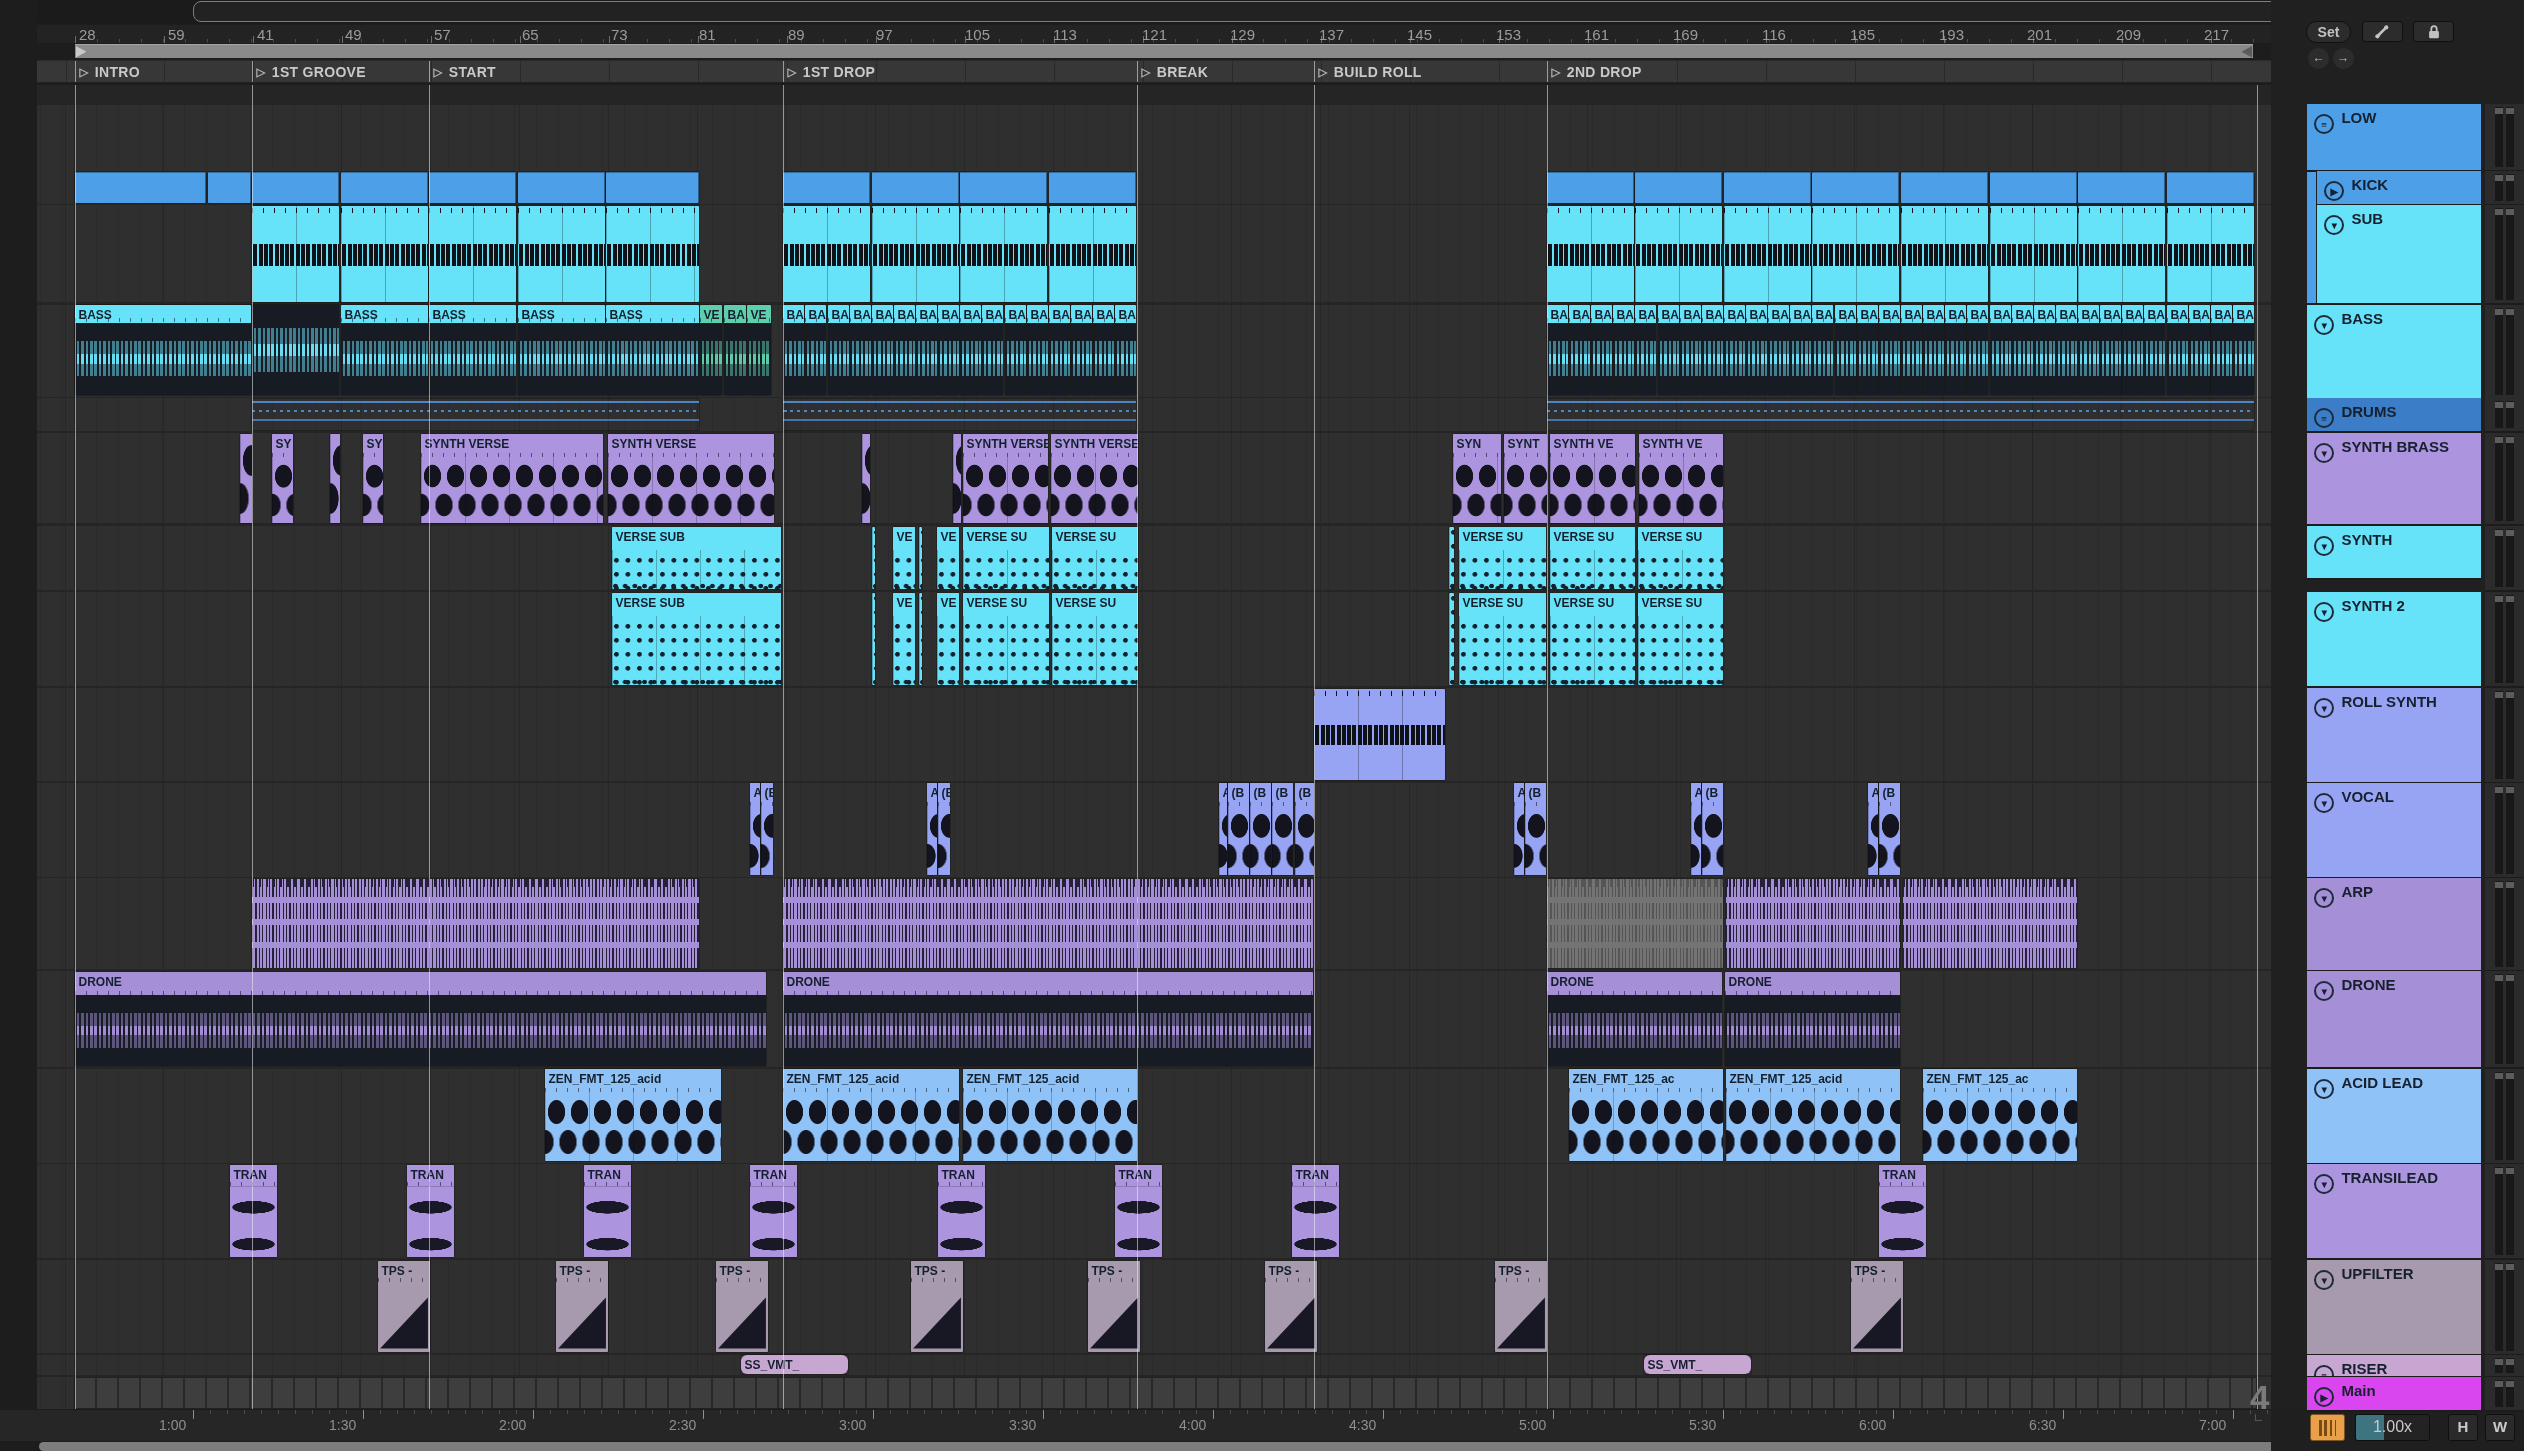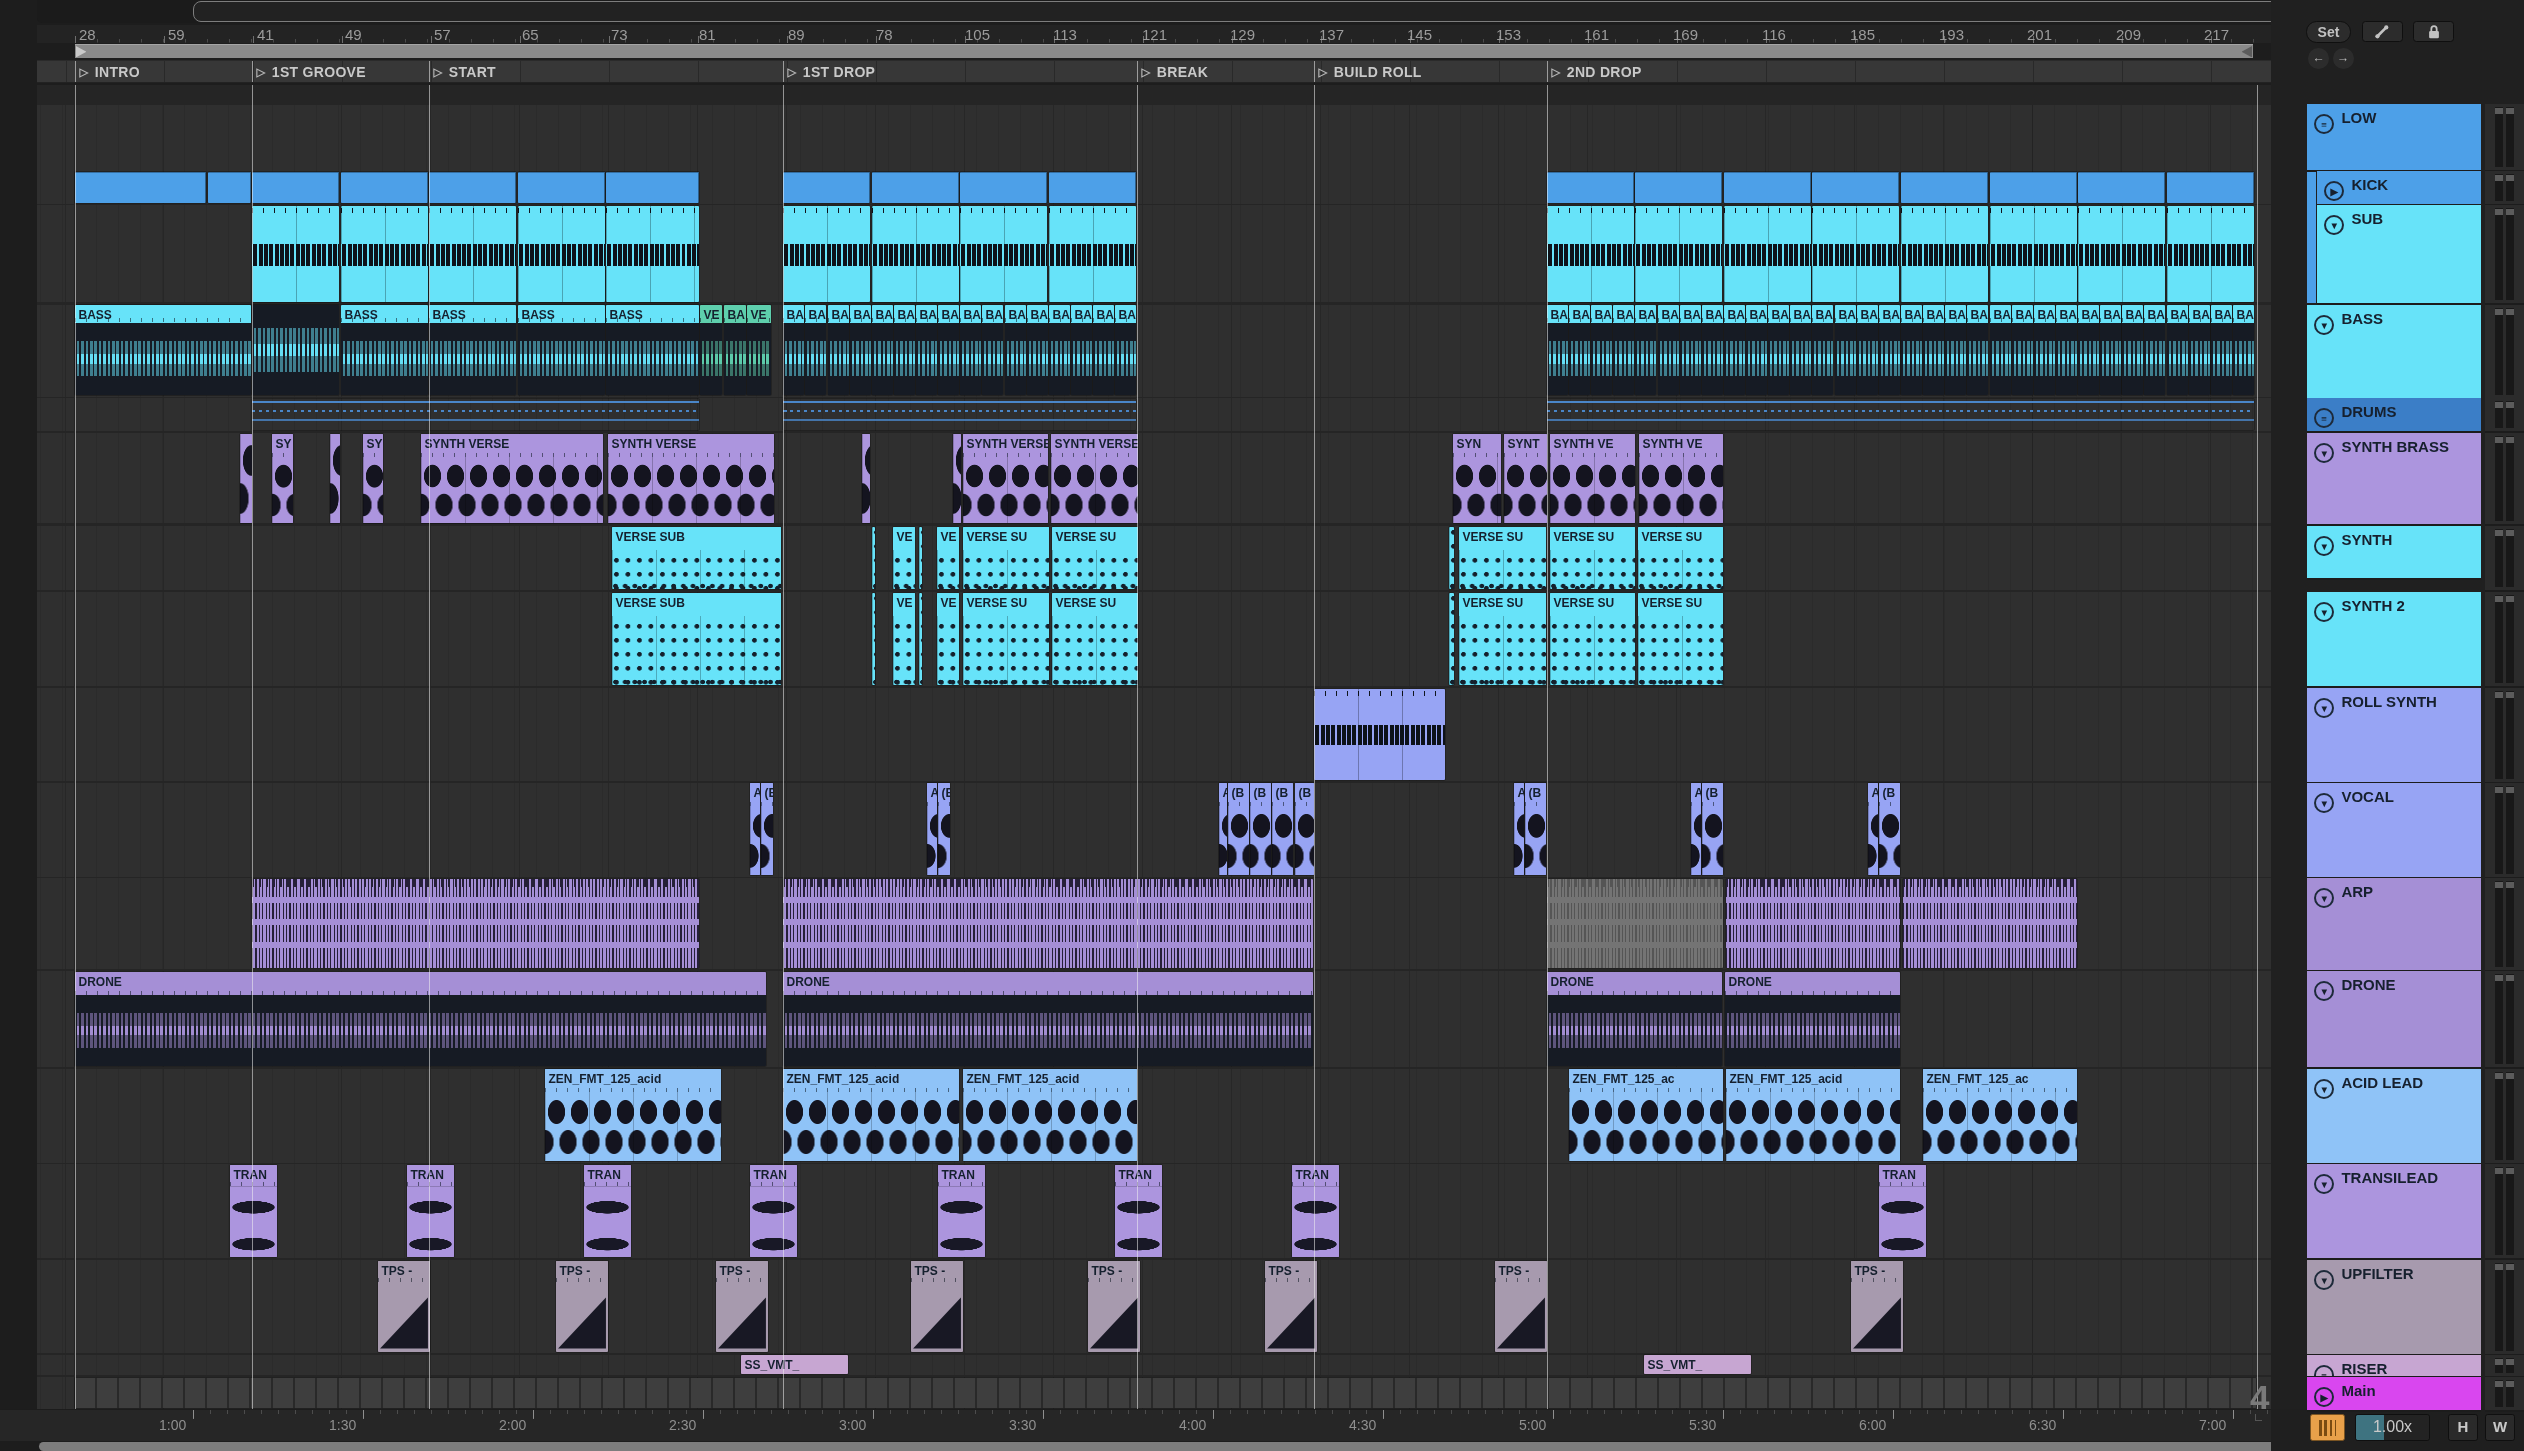--- a/index.html
+++ b/index.html
@@ -98,21 +98,21 @@
   .t-wedge{background:var(--c);}
   .t-wedge .bd .wg{position:absolute;left:4%;right:4%;top:22%;bottom:5%;background:#181824;clip-path:polygon(0 100%,100% 100%,100% 0);}
 
   .t-lines{background:transparent;}
   .t-lines .l1,.t-lines .l2,.t-lines .l3{position:absolute;left:0;right:0;height:2.7px;background:#4a86c8;}
   .t-lines .l1{top:1.8px;}
   .t-lines .l2{top:10.6px;background:repeating-linear-gradient(90deg,#4a86c8 0 3.5px,transparent 3.5px 7px);}
   .t-lines .l3{top:19.5px;opacity:.8;}
 
   .t-cells{background:repeating-linear-gradient(90deg,#3e3e3e 0 20.4px,#292929 20.4px 22px);}
-  .t-hdonly .hd{height:100%;background-image:none;}
+  .t-hdonly .hd{height:100%;background-image:none;border-radius:6px;}
 
   
   .bruler{position:absolute;left:0;top:1409px;width:2306px;height:32px;background:#262626;border-top:1.8px solid #1c1c1c;
     background-image:repeating-linear-gradient(90deg,#8f8f8f 0 0.9px,transparent 0.9px 170px),repeating-linear-gradient(90deg,#4c4c4c 0 0.9px,transparent 0.9px 17px);
     background-size:100% 8.9px,100% 4.4px;background-position:193px 0,193px 0;background-repeat:no-repeat;}
   .t-num{position:absolute;top:7px;font-size:14px;color:#8f8f8f;}
   .hscroll{position:absolute;left:39px;top:1442px;width:2263px;height:8.9px;background:#7d7d7d;border-radius:4.4px;}
 
   
   .panel{position:absolute;left:2271px;top:0;width:254px;height:1452px;background:#202020;}
@@ -153,21 +153,21 @@
   <div class="ruler" id="ruler">
       <span class="bar-num" style="left: 42px;">28</span>
       <span class="bar-num" style="left: 131px;">59</span>
       <span class="bar-num" style="left: 220px;">41</span>
       <span class="bar-num" style="left: 308px;">49</span>
       <span class="bar-num" style="left: 397px;">57</span>
       <span class="bar-num" style="left: 485px;">65</span>
       <span class="bar-num" style="left: 574px;">73</span>
       <span class="bar-num" style="left: 662px;">81</span>
       <span class="bar-num" style="left: 751px;">89</span>
-      <span class="bar-num" style="left: 839px;">78</span>
+      <span class="bar-num" style="left: 839px;">97</span>
       <span class="bar-num" style="left: 928px;">105</span>
       <span class="bar-num" style="left: 1016px;">113</span>
       <span class="bar-num" style="left: 1105px;">121</span>
       <span class="bar-num" style="left: 1193px;">129</span>
       <span class="bar-num" style="left: 1282px;">137</span>
       <span class="bar-num" style="left: 1370px;">145</span>
       <span class="bar-num" style="left: 1459px;">153</span>
       <span class="bar-num" style="left: 1547px;">161</span>
       <span class="bar-num" style="left: 1636px;">169</span>
       <span class="bar-num" style="left: 1725px;">116</span>

